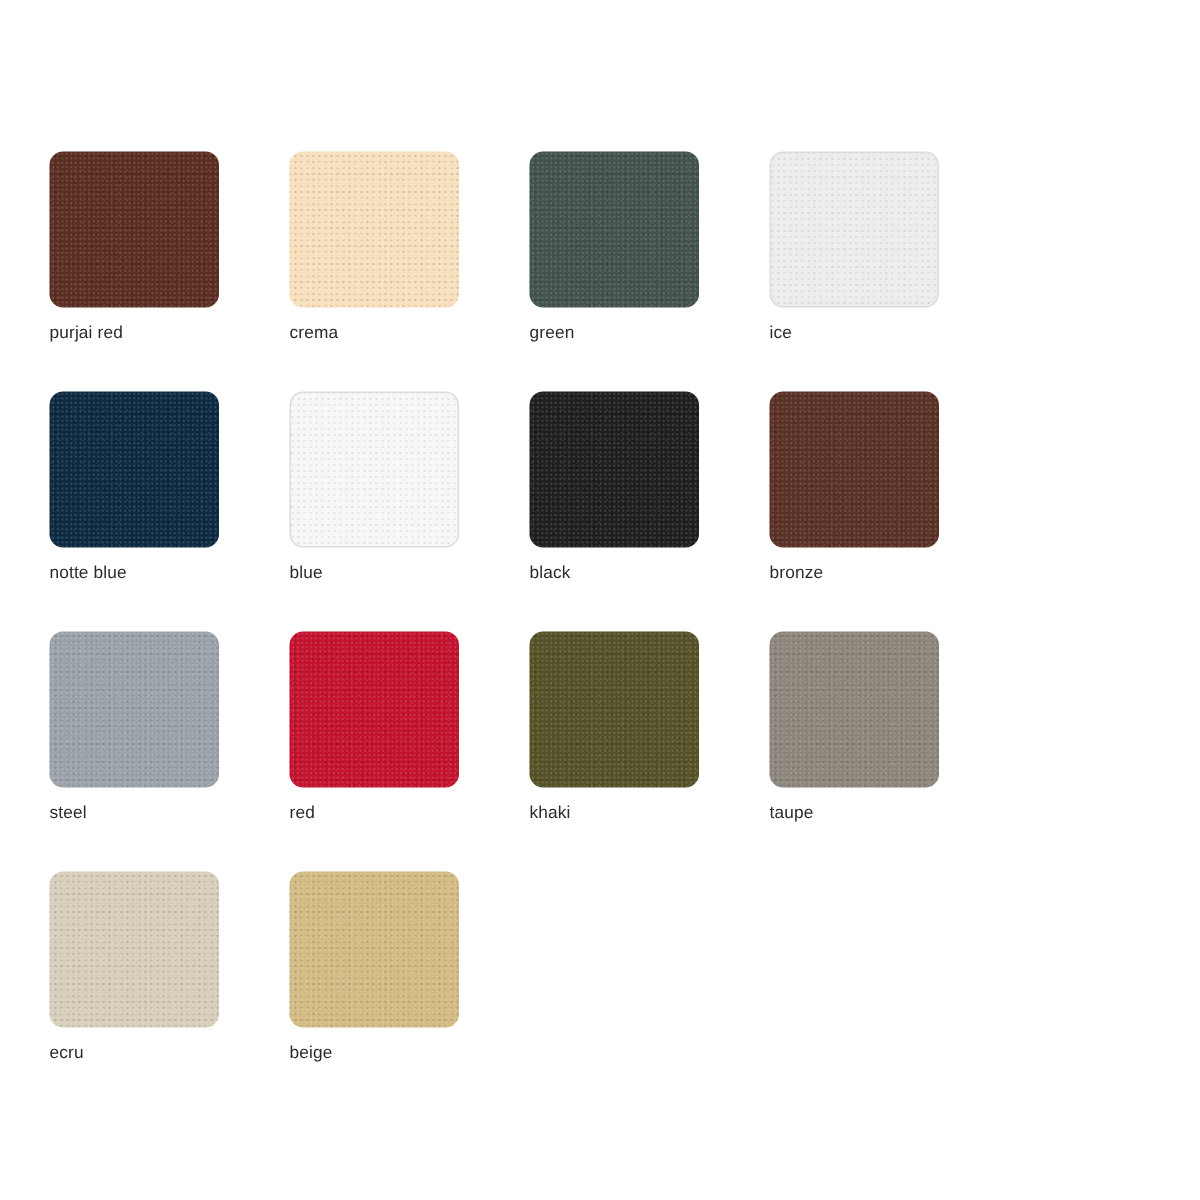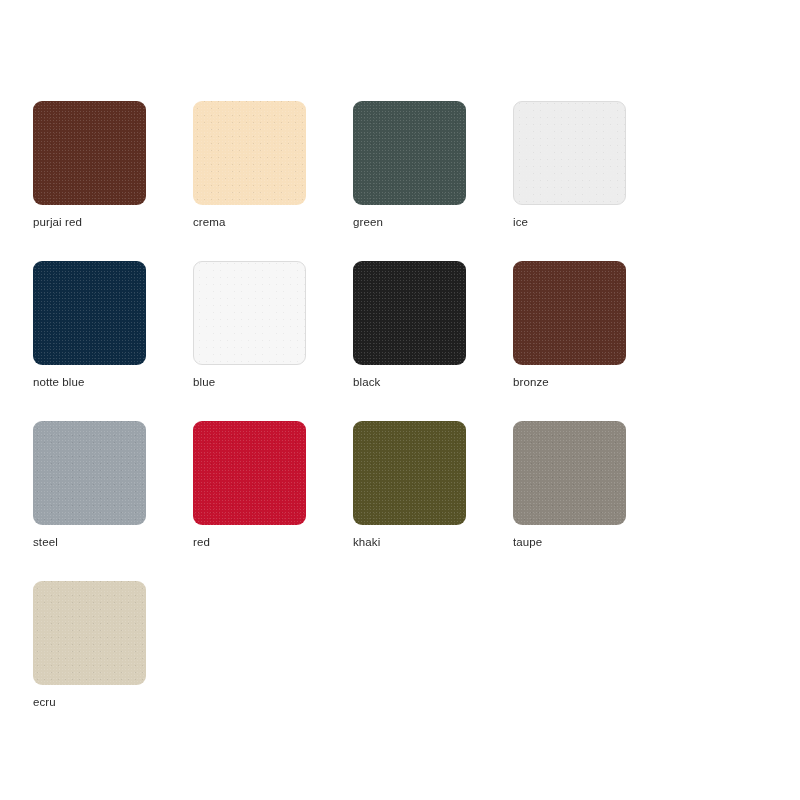--- a/index.html
+++ b/index.html
@@ -135,14 +135,18 @@
         <div class="swatch-label">khaki</div>
       </div>
       <div class="swatch-cell">
         <div class="swatch-chip" style="background-color: rgb(140, 134, 125);"></div>
         <div class="swatch-label">taupe</div>
       </div>
       <div class="swatch-cell">
         <div class="swatch-chip" style="background-color: rgb(216, 207, 186);"></div>
         <div class="swatch-label">ecru</div>
       </div>
+      <div class="swatch-cell">
+        <div class="swatch-chip" style="background-color: rgb(211, 188, 131);"></div>
+        <div class="swatch-label">beige</div>
+      </div>
     </div>
 </div>
 
 </body></html>

